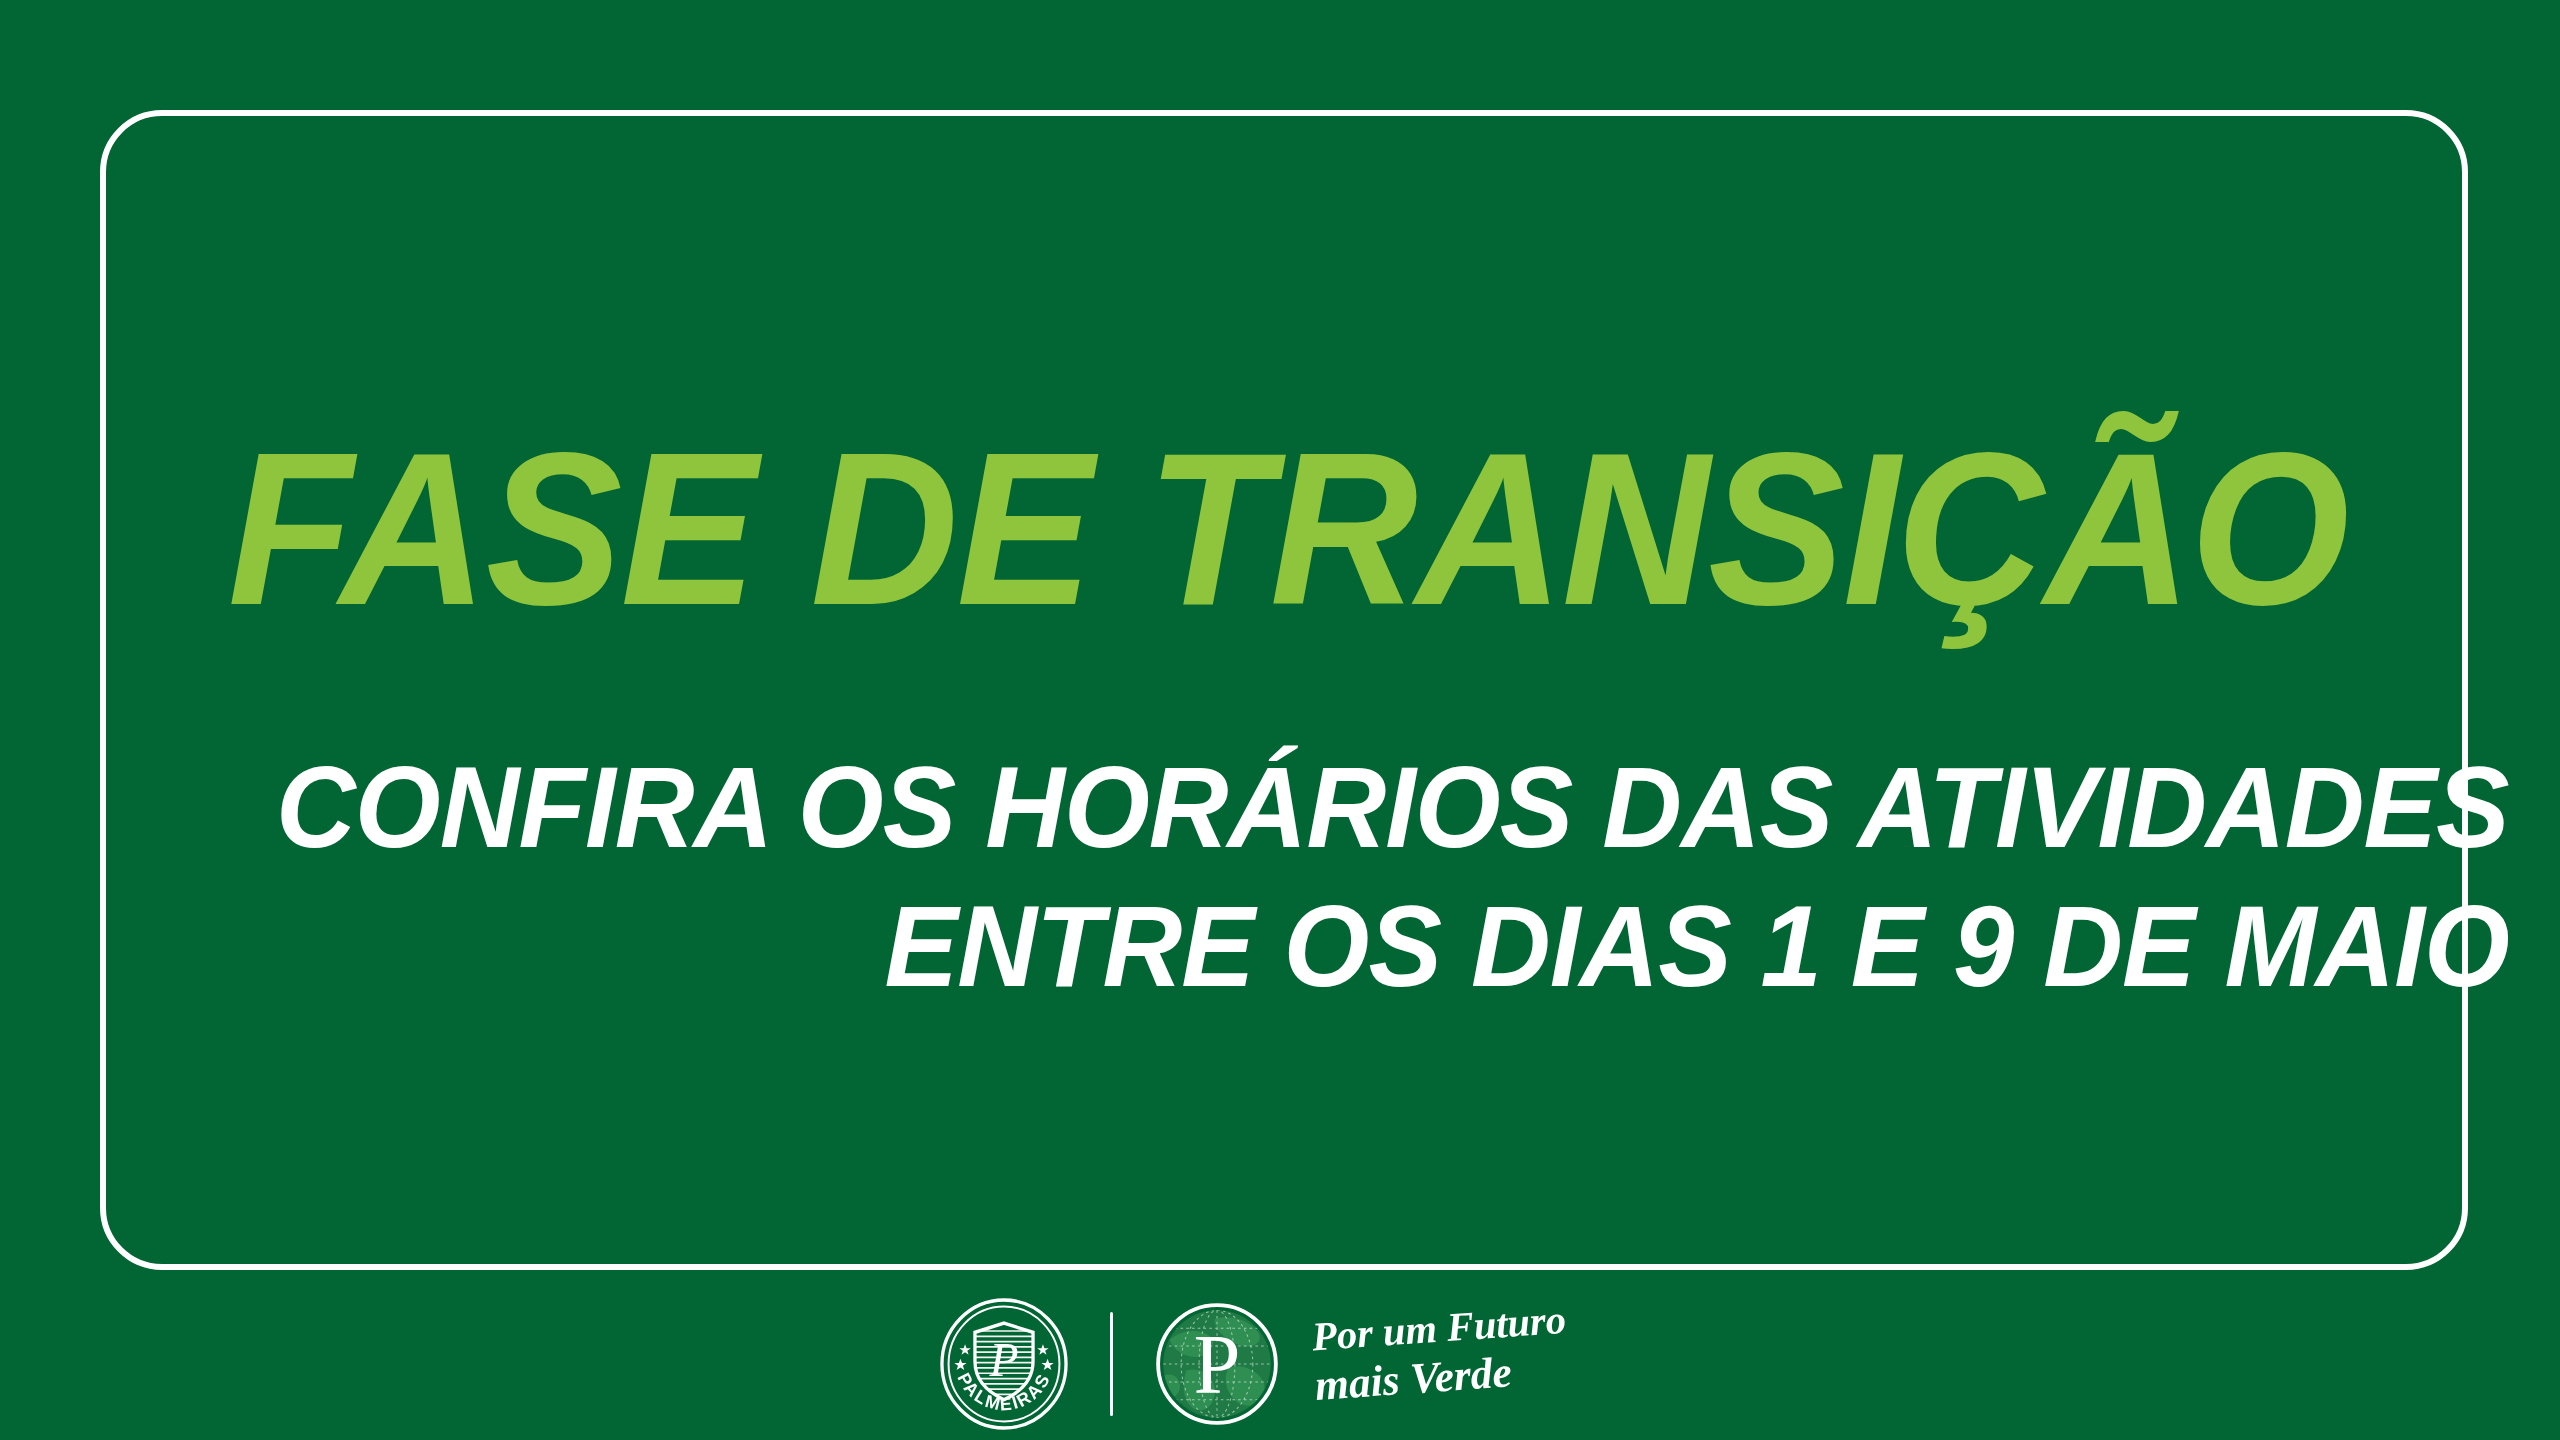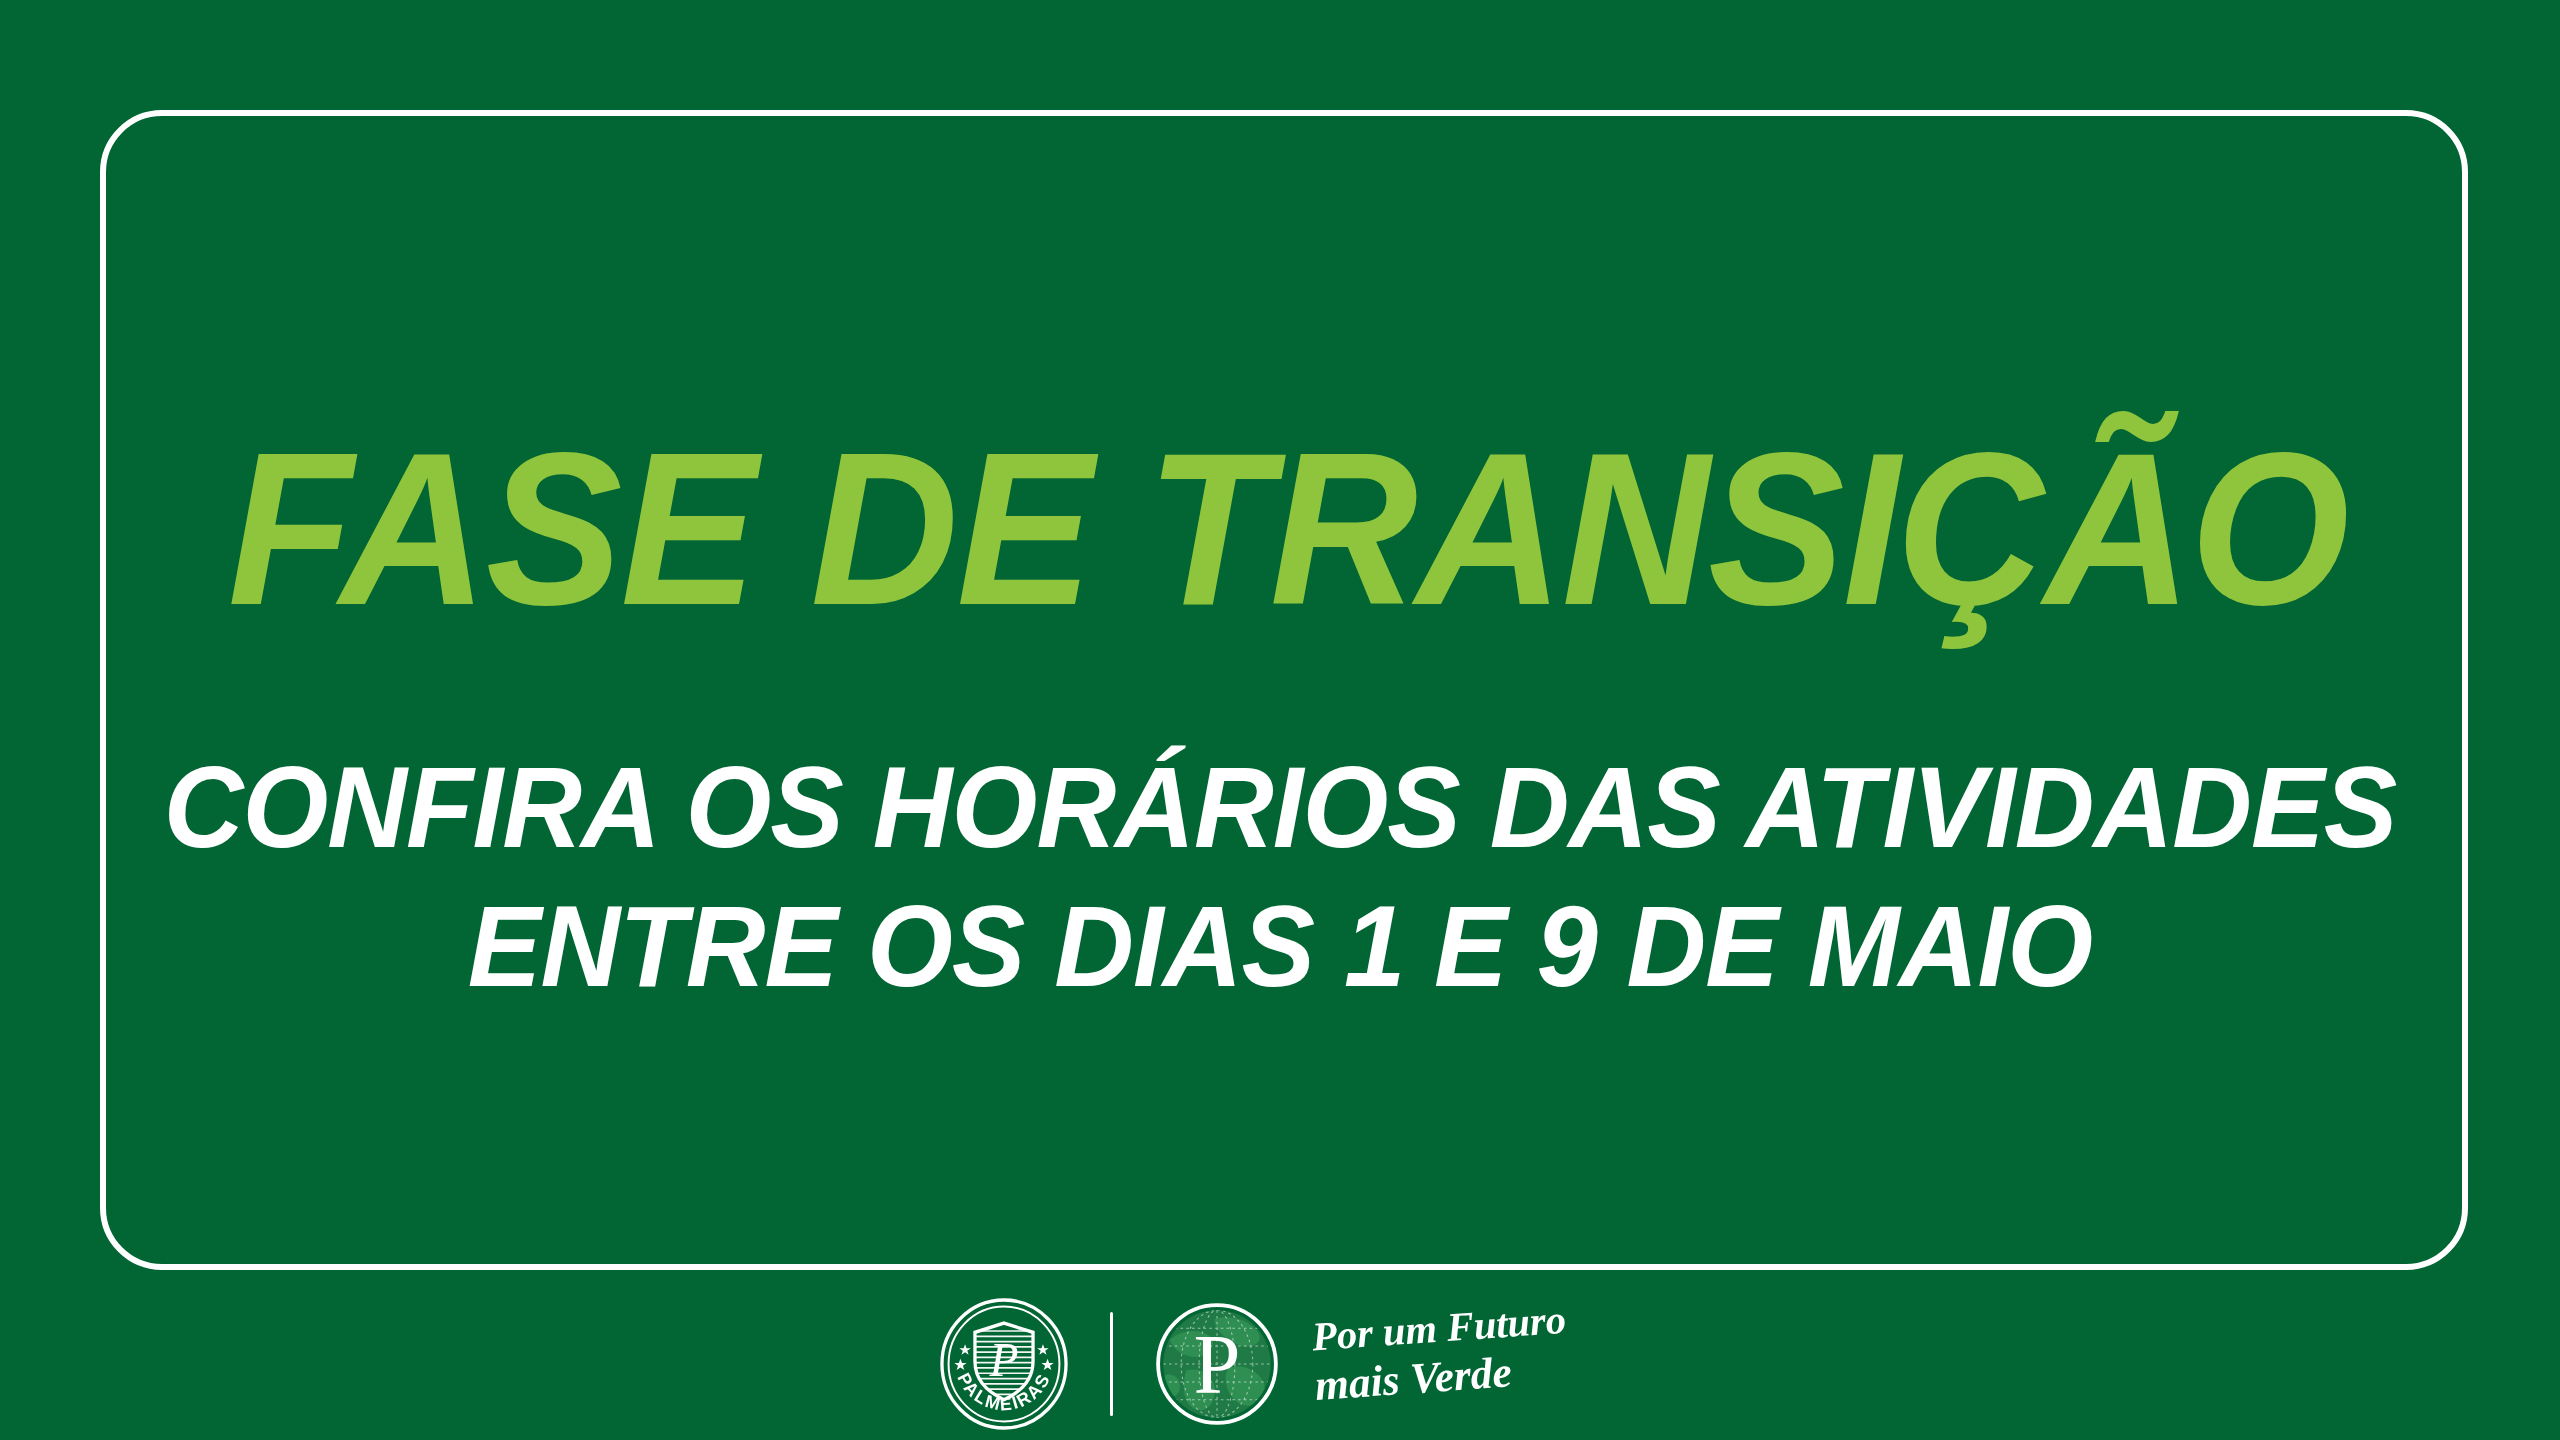--- a/index.html
+++ b/index.html
@@ -52,21 +52,21 @@
     transform-origin: center center;
     white-space: nowrap;
   }
 
   
   .subtitle-wrap {
     position: absolute;
     left: 0;
     top: 738px;
     width: 2560px;
-    text-align: center;
+    text-align: right;
   }
   .subtitle-line {
     display: block;
     color: #ffffff;
     font-family: "Liberation Sans", "DejaVu Sans", sans-serif;
     font-weight: 700;
     font-style: italic;
     font-size: 115px;
     line-height: 1.21;
     letter-spacing: -1px;

